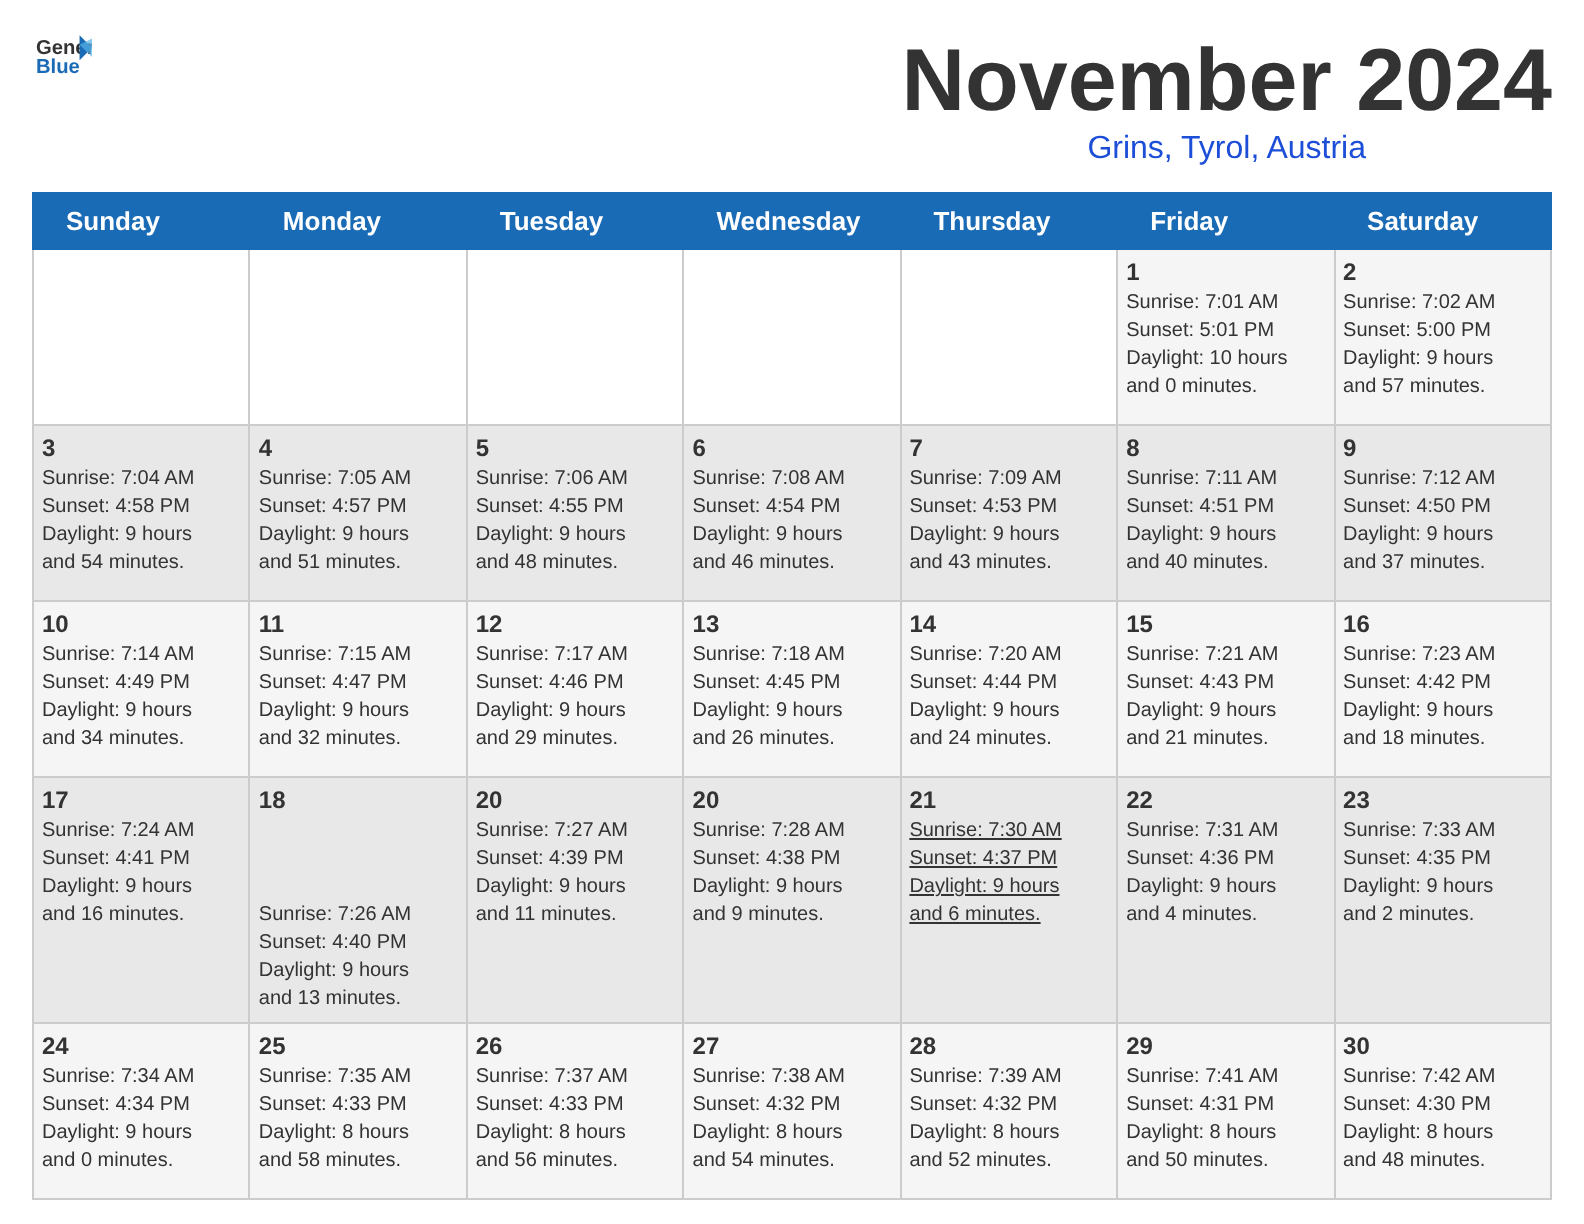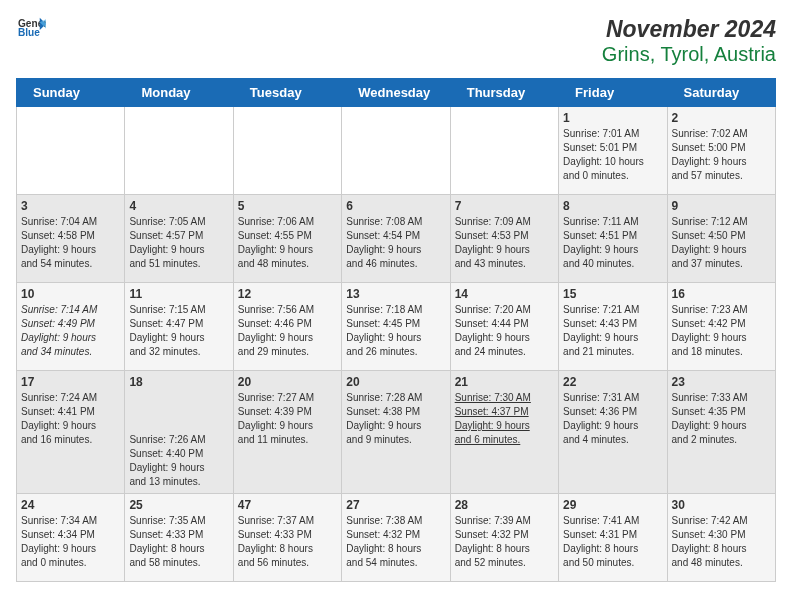--- a/index.html
+++ b/index.html
@@ -23,28 +23,28 @@
     }
     .logo-icon {
       width: 28px;
       height: 22px;
       margin-left: 2px;
     }
     .title-block {
       text-align: right;
     }
     .month-title {
-      font-size: 23px;
+      font-size: 44px;
       font-weight: bold;
       color: #333;
-      font-style: italic;
     }
     .location-title {
-      font-size: 20px;
-      color: #15803d;
+      font-size: 16px;
+      color: #1d4ed8;
+      text-align: center;
     }
     table {
       width: 100%;
       border-collapse: collapse;
       table-layout: fixed;
     }
     thead tr {
       background: #1a6bb5;
       color: #fff;
     }
@@ -186,35 +186,35 @@
           <div class="day-num">9</div>
           <div class="day-detail" style="white-space: pre-line;">Sunrise: 7:12 AM
 Sunset: 4:50 PM
 Daylight: 9 hours
 and 37 minutes.</div>
         </td>
       </tr>
       <tr>
         <td>
           <div class="day-num">10</div>
-          <div class="day-detail" style="white-space: pre-line; font-style: italic;">Sunrise: 7:14 AM
+          <div class="day-detail" style="white-space: pre-line;">Sunrise: 7:14 AM
 Sunset: 4:49 PM
 Daylight: 9 hours
 and 34 minutes.</div>
         </td>
         <td>
           <div class="day-num">11</div>
           <div class="day-detail" style="white-space: pre-line;">Sunrise: 7:15 AM
 Sunset: 4:47 PM
 Daylight: 9 hours
 and 32 minutes.</div>
         </td>
         <td>
           <div class="day-num">12</div>
-          <div class="day-detail" style="white-space: pre-line;">Sunrise: 7:56 AM
+          <div class="day-detail" style="white-space: pre-line;">Sunrise: 7:17 AM
 Sunset: 4:46 PM
 Daylight: 9 hours
 and 29 minutes.</div>
         </td>
         <td>
           <div class="day-num">13</div>
           <div class="day-detail" style="white-space: pre-line;">Sunrise: 7:18 AM
 Sunset: 4:45 PM
 Daylight: 9 hours
 and 26 minutes.</div>
@@ -301,21 +301,21 @@
 and 0 minutes.</div>
         </td>
         <td>
           <div class="day-num">25</div>
           <div class="day-detail" style="white-space: pre-line;">Sunrise: 7:35 AM
 Sunset: 4:33 PM
 Daylight: 8 hours
 and 58 minutes.</div>
         </td>
         <td>
-          <div class="day-num">47</div>
+          <div class="day-num">26</div>
           <div class="day-detail" style="white-space: pre-line;">Sunrise: 7:37 AM
 Sunset: 4:33 PM
 Daylight: 8 hours
 and 56 minutes.</div>
         </td>
         <td>
           <div class="day-num">27</div>
           <div class="day-detail" style="white-space: pre-line;">Sunrise: 7:38 AM
 Sunset: 4:32 PM
 Daylight: 8 hours

